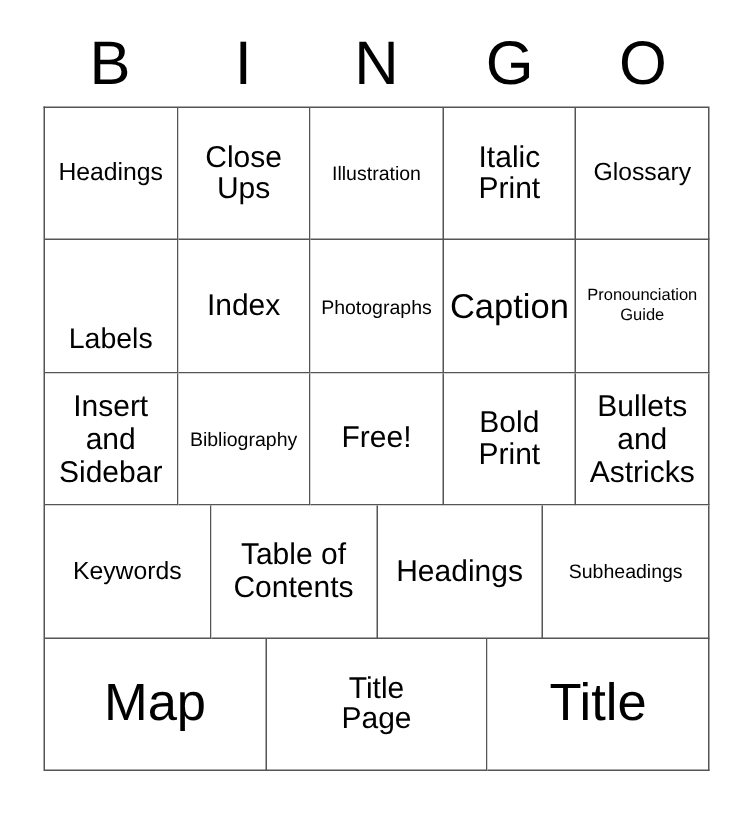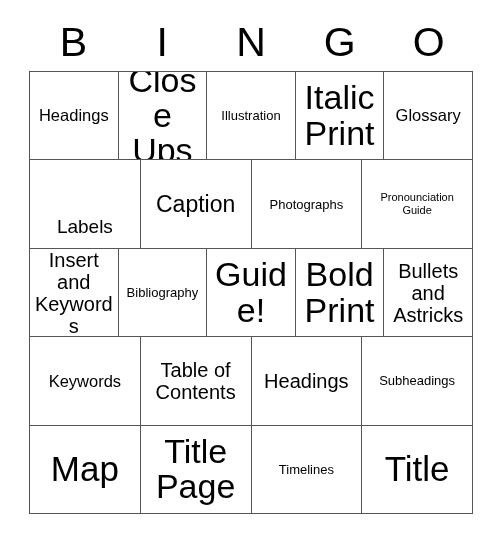--- a/index.html
+++ b/index.html
@@ -88,21 +88,21 @@
     white-space: pre-line;
   }
 
   
   .fs-xs  { font-size: 11px;  line-height: 1.18; }
   .fs-sm  { font-size: 13px;  line-height: 1.16; }
   .fs-md  { font-size: 16.5px; line-height: 1.14; }
   .fs-lg  { font-size: 20px;  line-height: 1.10; }
   .fs-xl  { font-size: 23px;  line-height: 1.08; }
   .fs-2xl { font-size: 19px;  line-height: 1.05; margin-top: 45px; }
-  .fs-3xl { font-size: 34px;  line-height: 1.04; }
+  .fs-3xl { font-size: 20px;  line-height: 1.04; }
   .fs-4xl { font-size: 35px;  line-height: 1.03; }
 </style>
 </head>
 <body>
 
 <div id="bingo-card">
 
   <div id="bingo-header">
     <div class="header-letter">
       <span>B</span>
@@ -141,42 +141,45 @@
       <div class="bingo-cell">
         <span class="cell-text fs-md">Glossary</span>
       </div>
     </div>
 
     <div class="bingo-row">
       <div class="bingo-cell">
         <span class="cell-text fs-2xl">Labels</span>
       </div>
       <div class="bingo-cell">
+        <span class="cell-text fs-3xl">Index</span>
+      </div>
+      <div class="bingo-cell">
+        <span class="cell-text fs-sm">Photographs</span>
+      </div>
+      <div class="bingo-cell">
         <span class="cell-text fs-xl">Caption</span>
-      </div>
-      <div class="bingo-cell">
-        <span class="cell-text fs-sm">Photographs</span>
       </div>
       <div class="bingo-cell">
         <span class="cell-text fs-xs">Pronounciation
 Guide</span>
       </div>
     </div>
 
     <div class="bingo-row">
       <div class="bingo-cell">
         <span class="cell-text fs-lg">Insert
 and
-Keywords</span>
+Sidebar</span>
       </div>
       <div class="bingo-cell">
         <span class="cell-text fs-sm">Bibliography</span>
       </div>
       <div class="bingo-cell">
-        <span class="cell-text fs-3xl">Guide!</span>
+        <span class="cell-text fs-3xl">Free!</span>
       </div>
       <div class="bingo-cell">
         <span class="cell-text fs-3xl">Bold
 Print</span>
       </div>
       <div class="bingo-cell">
         <span class="cell-text fs-lg">Bullets
 and
 Astricks</span>
       </div>
@@ -200,21 +203,18 @@
 
     <div class="bingo-row">
       <div class="bingo-cell">
         <span class="cell-text fs-4xl">Map</span>
       </div>
       <div class="bingo-cell">
         <span class="cell-text fs-3xl">Title
 Page</span>
       </div>
       <div class="bingo-cell">
-        <span class="cell-text fs-sm">Timelines</span>
-      </div>
-      <div class="bingo-cell">
         <span class="cell-text fs-4xl">Title</span>
       </div>
     </div>
 
   </div>
 </div>
 
 </body></html>

